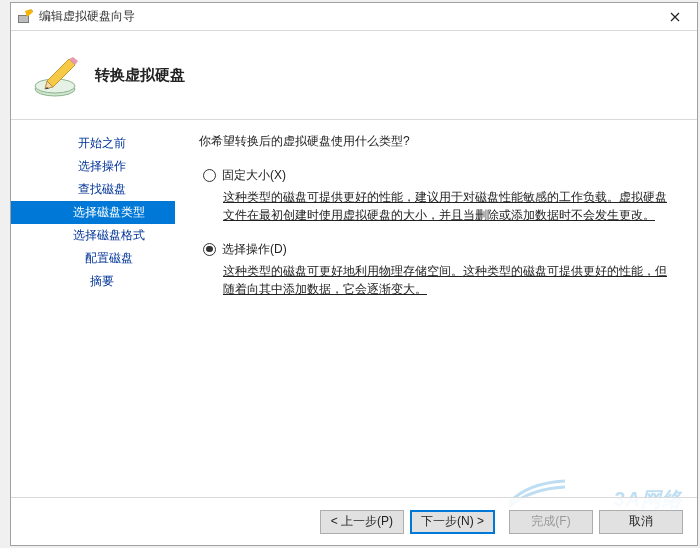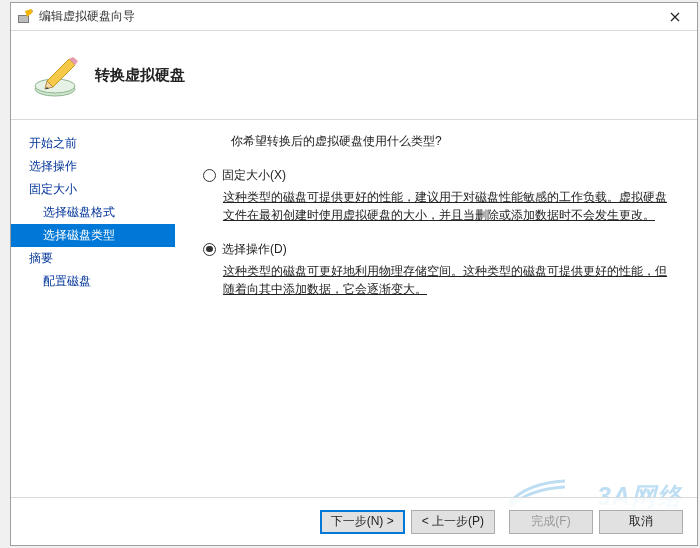--- a/index.html
+++ b/index.html
@@ -51,35 +51,36 @@
   }
   .sidebar {
     width: 164px;
     padding: 12px 0;
     font-size:12px;
     color:#003399;
   }
   .nav-item {
     padding: 3px 0 3px 18px;
     cursor:pointer;
+    text-align:center;
   }
   .nav-item.sub {
     padding-left: 32px;
   }
   .nav-item.selected {
     background:#0078d7;
     color:#ffffff;
   }
   .content {
     flex:1;
     padding: 12px 30px 12px 24px;
     color:#222;
     line-height:1.5;
   }
-  .content .question { margin-bottom: 14px; margin-left: 32px; }
+  .content .question { margin-bottom: 14px; }
   .radio-group { margin-left: 4px; }
   .radio-item { margin-bottom: 14px; margin-top: 16px; }
   .radio-line { display:flex; align-items:center; }
   .radio-circle {
     width:13px; height:13px; border-radius:50%;
     border:1px solid #333; margin-right:6px;
     display:flex; align-items:center; justify-content:center;
     background:#fff;
   }
   .radio-circle.checked:after {
@@ -117,21 +118,21 @@
     box-shadow: inset 0 0 0 1px #0078d7;
   }
   .btn.disabled {
     color:#9a9a9a;
     cursor:default;
     margin-left:8px;
   }
   .watermark {
     position:absolute;
     right: 14px; bottom: 32px;
-    font-size: 25px;
+    font-size: 20px;
     font-weight: bold;
     font-style: italic;
     color: rgba(70, 160, 220, 0.35);
     pointer-events:none;
     letter-spacing:1px;
   }
   .watermark-swoosh {
     position:absolute;
     right: 130px; bottom: 38px;
     width: 60px; height: 30px;
@@ -172,25 +173,25 @@
         <path d="M16 40 L18 38 L20 40 Z" fill="#444"></path>
       </svg>
     </span>
     <h1>转换虚拟硬盘</h1>
   </div>
 
   <div class="body">
     <div class="sidebar">
       <div class="nav-item">开始之前</div>
       <div class="nav-item">选择操作</div>
-      <div class="nav-item">固定大小</div>
+      <div class="nav-item">查找磁盘</div>
+      <div class="nav-item sub selected">选择磁盘类型</div>
       <div class="nav-item sub">选择磁盘格式</div>
-      <div class="nav-item sub selected">选择磁盘类型</div>
+      <div class="nav-item sub">配置磁盘</div>
       <div class="nav-item">摘要</div>
-      <div class="nav-item sub">配置磁盘</div>
     </div>
 
     <div class="content">
       <div class="question">你希望转换后的虚拟硬盘使用什么类型?</div>
 
       <div class="radio-group">
 
         <div class="radio-item">
           <div class="radio-line">
             <span class="radio-circle"></span>
@@ -211,19 +212,19 @@
     </div>
   </div>
 
   <svg class="watermark-swoosh" viewBox="0 0 60 30">
     <path d="M2 26 Q20 6 58 4" stroke="#46a0dc" stroke-width="3" fill="none"></path>
     <path d="M2 30 Q22 12 58 10" stroke="#46a0dc" stroke-width="3" fill="none"></path>
   </svg>
   <div class="watermark">3A网络</div>
 
   <div class="footer">
+    <div class="btn">&lt; 上一步(P)</div>
     <div class="btn default">下一步(N) &gt;</div>
-    <div class="btn">&lt; 上一步(P)</div>
     <div class="btn disabled">完成(F)</div>
     <div class="btn">取消</div>
   </div>
 
 </div>
 
 </body></html>

